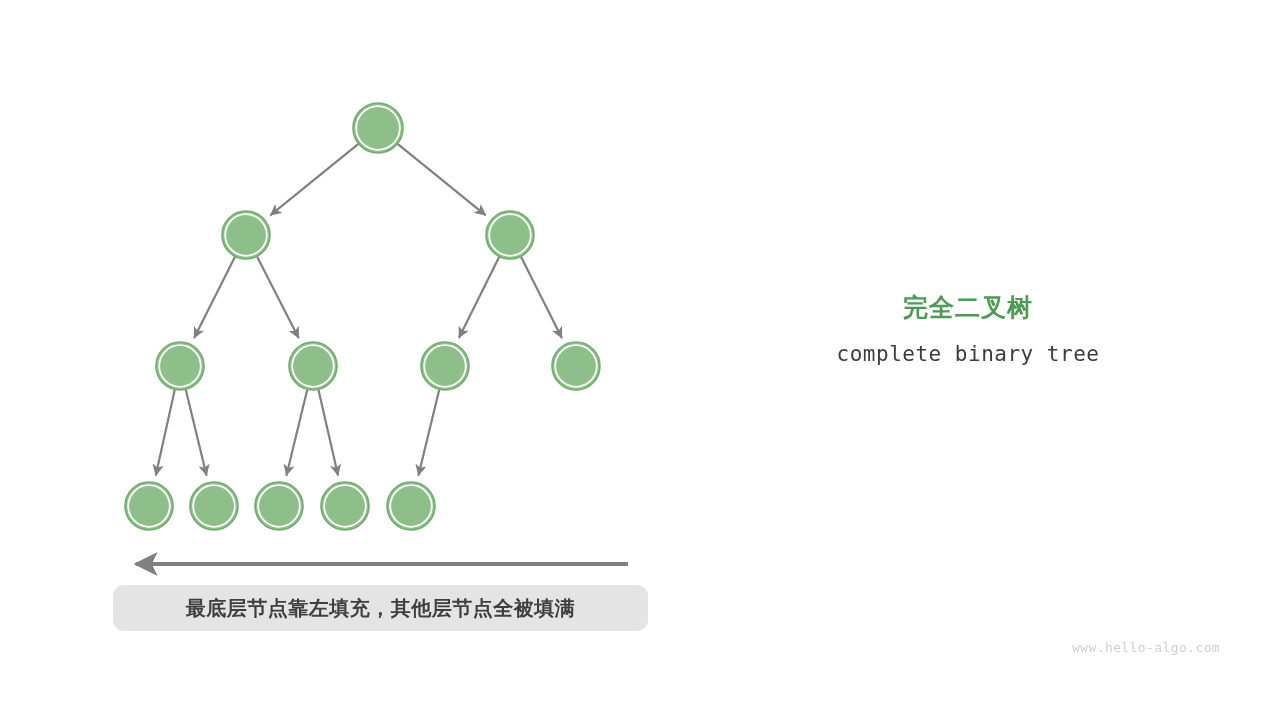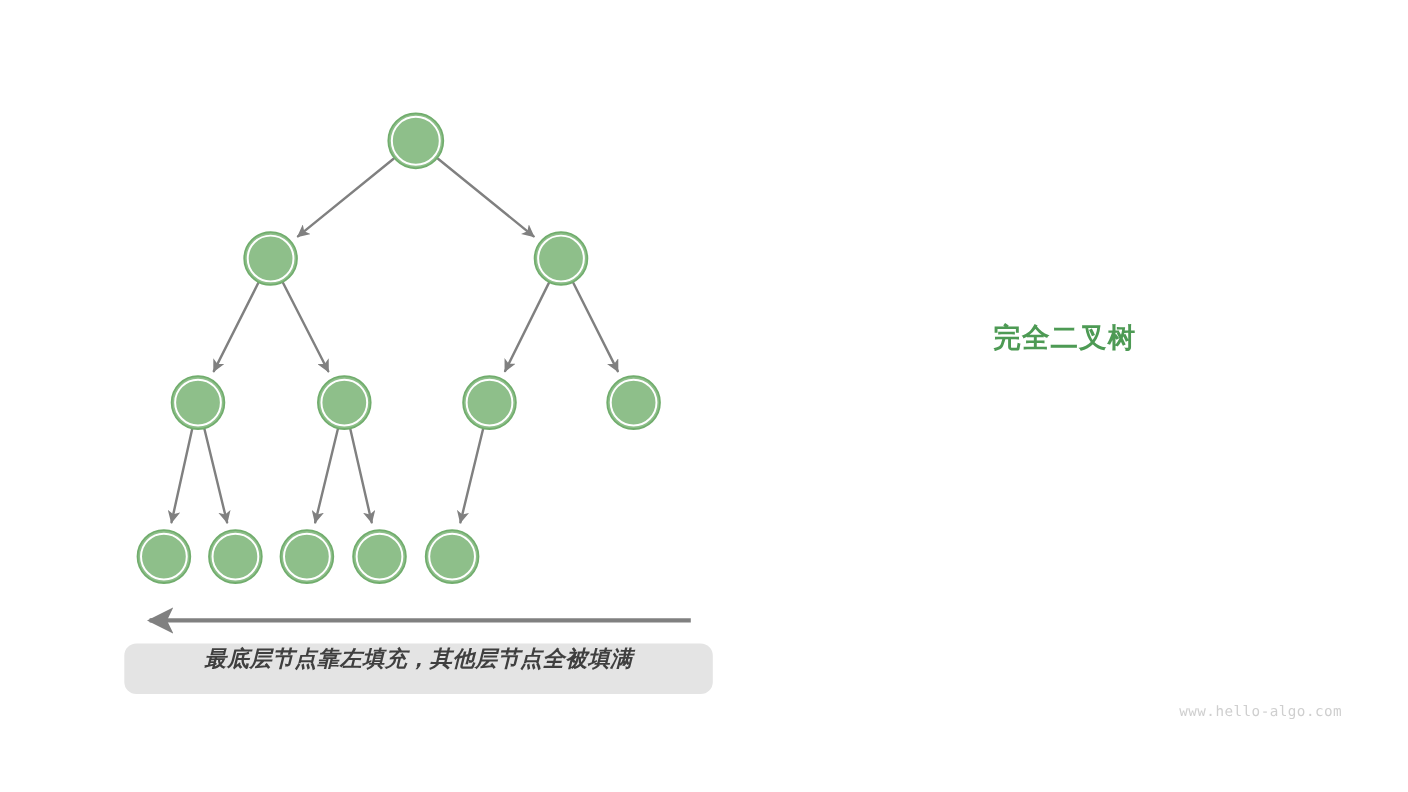--- a/index.html
+++ b/index.html
@@ -54,23 +54,23 @@
   
   .caption-pill {
     position: absolute;
     left: 113px;
     top: 585px;
     width: 535px;
     height: 46px;
     background: #e4e4e4;
     border-radius: 11px;
     display: flex;
+    align-items: center;
     justify-content: center;
     box-sizing: border-box;
-    font-style: italic;
   }
   .caption-text {
     font-family: "Liberation Sans", "DejaVu Sans", sans-serif;
     font-size: 20px;
     font-weight: bold;
     color: #3f3f3f;
     letter-spacing: 0.5px;
     white-space: nowrap;
   }
 
@@ -166,20 +166,21 @@
         </g>
       </g>
 
     <g>
       <line id="dir-arrow-line" x1="628" y1="564" x2="136" y2="564" stroke="#808080" stroke-width="4" marker-end="url(#arrowhead-flat)"></line>
     </g>
   </svg>
 
   <div class="label-block">
     <div class="label-title">完全二叉树</div>
+    <div class="label-subtitle">complete binary tree</div>
   </div>
 
   <div class="caption-pill">
     <span class="caption-text">最底层节点靠左填充，其他层节点全被填满</span>
   </div>
 
   <div class="watermark">www.hello-algo.com</div>
 
 </div>
 

